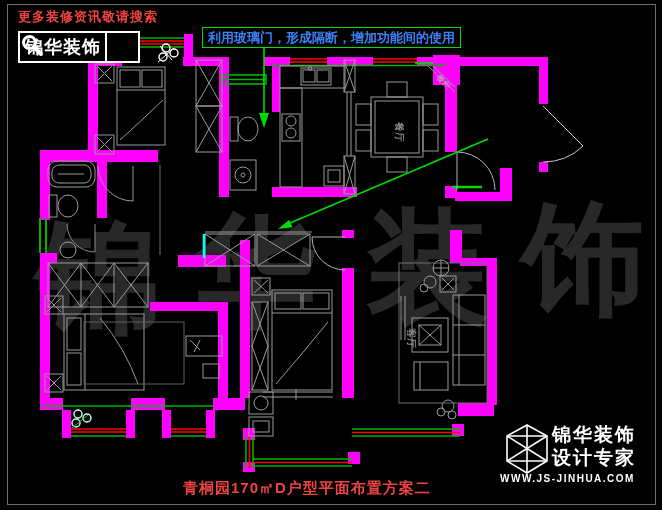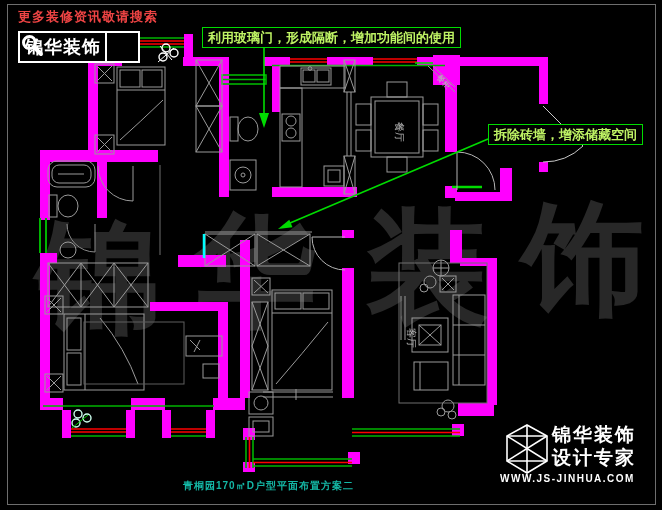--- a/index.html
+++ b/index.html
@@ -12,27 +12,27 @@
   
   .tagline{position:absolute;left:18px;top:8px;color:#ef4444;font-size:13px;font-weight:bold;
            letter-spacing:1px;}
   .brandbox{position:absolute;left:18px;top:31px;width:118px;height:28px;border:2px solid #fff;
             display:flex;align-items:center;background:#000;}
   .brandname{color:#fff;font-size:18px;font-weight:bold;padding:0 4px 0 5px;letter-spacing:1px;
              border-right:2px solid #fff;height:100%;display:flex;align-items:center;}
   .magwrap{flex:1;display:flex;align-items:center;justify-content:center;height:100%;}
 
   
-  .callout{position:absolute;border:1px solid #00DC00;color:#bef264;background:#000;
+  .callout{position:absolute;border:1px solid #00DC00;color:#3b82f6;background:#000;
            font-size:13px;font-weight:bold;padding:2px 5px;white-space:nowrap;line-height:15px;}
   .co1{left:202px;top:27px;}
   .co2{left:488px;top:124px;}
 
   
-  .caption{position:absolute;left:183px;top:479px;color:#14b8a6;font-size:10px;
+  .caption{position:absolute;left:183px;top:479px;color:#ef4444;font-size:15px;
            font-weight:bold;letter-spacing:1px;white-space:nowrap;}
 
   
   .flogo-text{position:absolute;left:552px;top:423px;color:#fff;font-weight:bold;
               font-size:19px;line-height:23px;letter-spacing:2px;white-space:nowrap;}
   .flogo-url{position:absolute;left:500px;top:473px;width:152px;color:#fff;
              font-size:10px;font-weight:bold;letter-spacing:1.5px;white-space:nowrap;}
 </style>
 </head>
 <body>
@@ -353,21 +353,20 @@
     <span class="brandname">锦华装饰</span>
     <span class="magwrap">
       <svg width="24" height="24" viewBox="0 0 24 24">
         <circle cx="9.5" cy="9.5" r="6" stroke="#fff" stroke-width="3" fill="none"></circle>
         <line x1="14" y1="14" x2="21" y2="21" stroke="#fff" stroke-width="4" stroke-linecap="round"></line>
       </svg>
     </span>
   </div>
 
   <div class="callout co1">利用玻璃门，形成隔断，增加功能间的使用</div>
-  <div class="callout co2">拆除砖墙，增添储藏空间</div>
 
   <div class="caption">青桐园170㎡D户型平面布置方案二</div>
 
   <svg width="50" height="58" viewBox="0 0 50 58" style="left:502px;top:421px">
     <g stroke="#fff" stroke-width="1.6" fill="none">
       <polygon points="25,4 45,15 45,40 25,52 5,40 5,15"></polygon>
       <line x1="25" y1="4" x2="25" y2="52"></line>
       <line x1="5" y1="15" x2="45" y2="40"></line>
       <line x1="45" y1="15" x2="5" y2="40"></line>
       <line x1="5" y1="15" x2="45" y2="15"></line>

